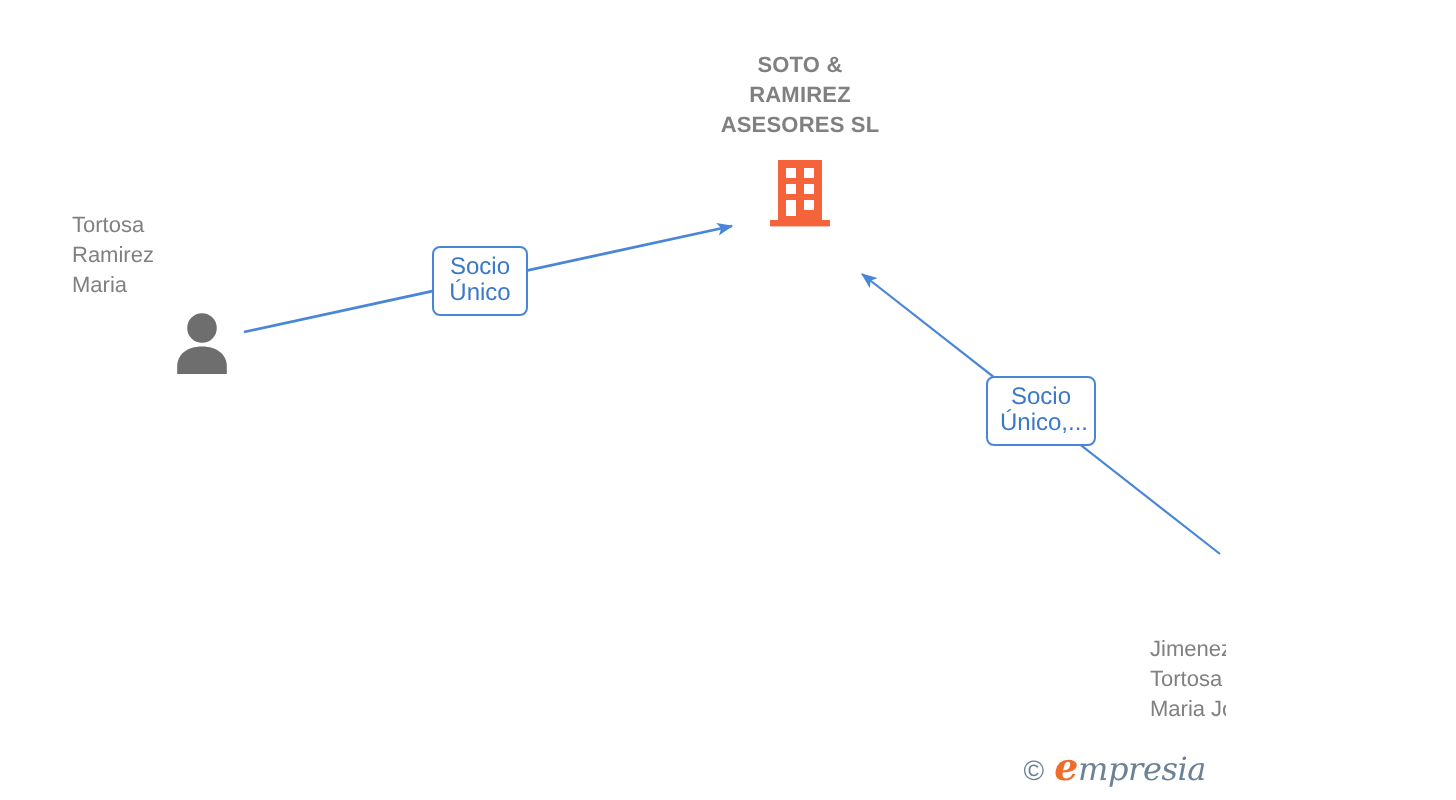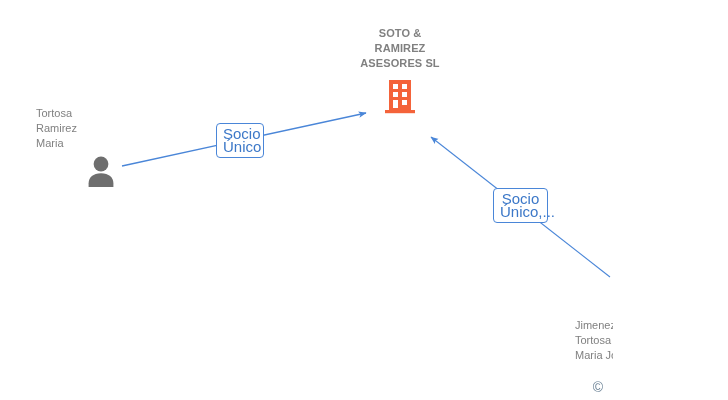--- a/index.html
+++ b/index.html
@@ -79,21 +79,21 @@
   .person-node.right .person-label { margin-top: 4px; }
 
   
   .rel-box {
     position: absolute;
     box-sizing: border-box;
     background: #ffffff;
     border: 1px solid #4a86d8;
     border-radius: 4px;
     color: #3c78c8;
-    font-size: 15px;
+    font-size: 12px;
     line-height: 13px;
     text-align: center;
     padding: 3px 6px 4px 6px;
     white-space: pre-line;
     box-shadow: 0 0 0 0 rgba(0,0,0,0);
   }
   .rel-box.rel-left  { left: 216px; top: 123px; width: 48px; }
   .rel-box.rel-right { left: 493px; top: 188px; width: 55px; }
 
   
@@ -191,15 +191,16 @@
   </div>
 
   <div class="rel-box rel-left">Socio
 Único</div>
 
   <div class="rel-box rel-right">Socio
 Único,...</div>
 
   <div class="watermark">
     <span class="wm-copy">©</span>
+    <span class="wm-word"><span class="wm-e">e</span><span>mpresia</span></span>
   </div>
 
 </div>
 
 </body></html>

